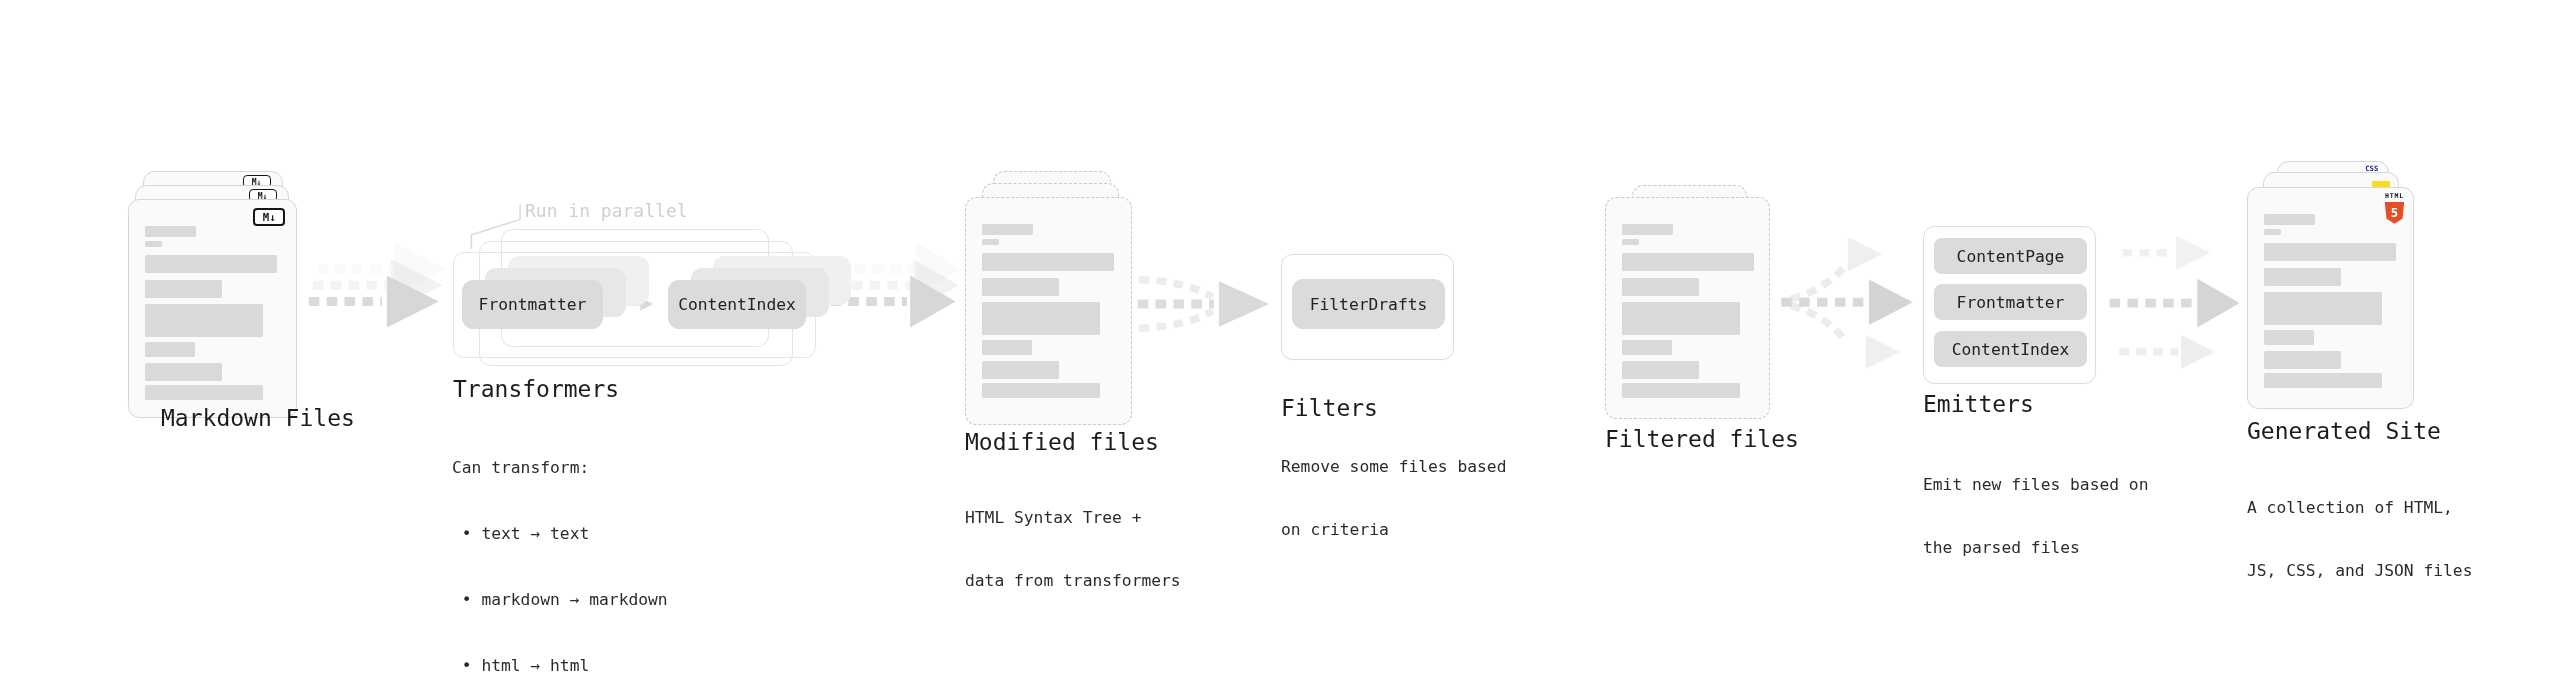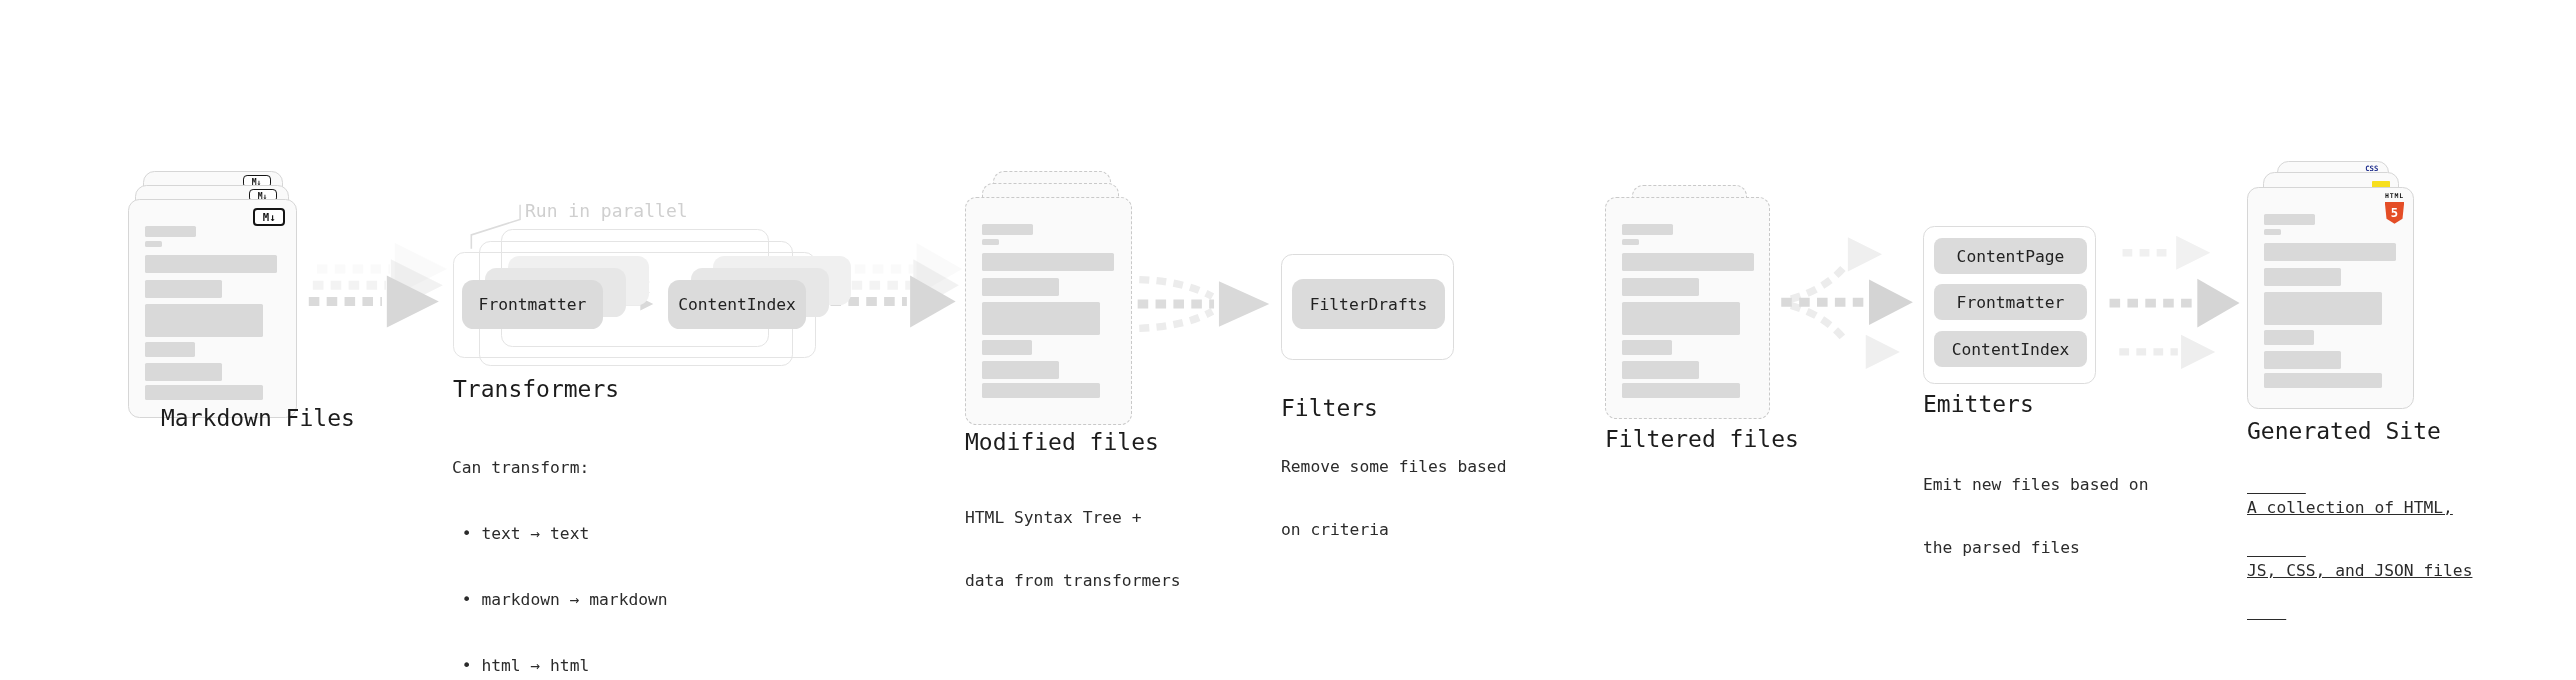--- a/index.html
+++ b/index.html
@@ -237,20 +237,20 @@
       <i></i>
         <i></i>
         <i></i>
         <i></i>
         <i></i>
         <i></i>
         <i></i>
         <i></i>
     </div>
     <div class="h" style="left:2247px;top:419px;">Generated Site</div>
-    <div class="cap" style="left:2247px;top:455px;text-decoration:underline;">
+    <div class="cap" style="left:2247px;top:455px;">
       <div>A collection of HTML,</div>
       <div>JS, CSS, and JSON files</div>
     </div>
   </div>
 
 </div>
 
 
 </body></html>

